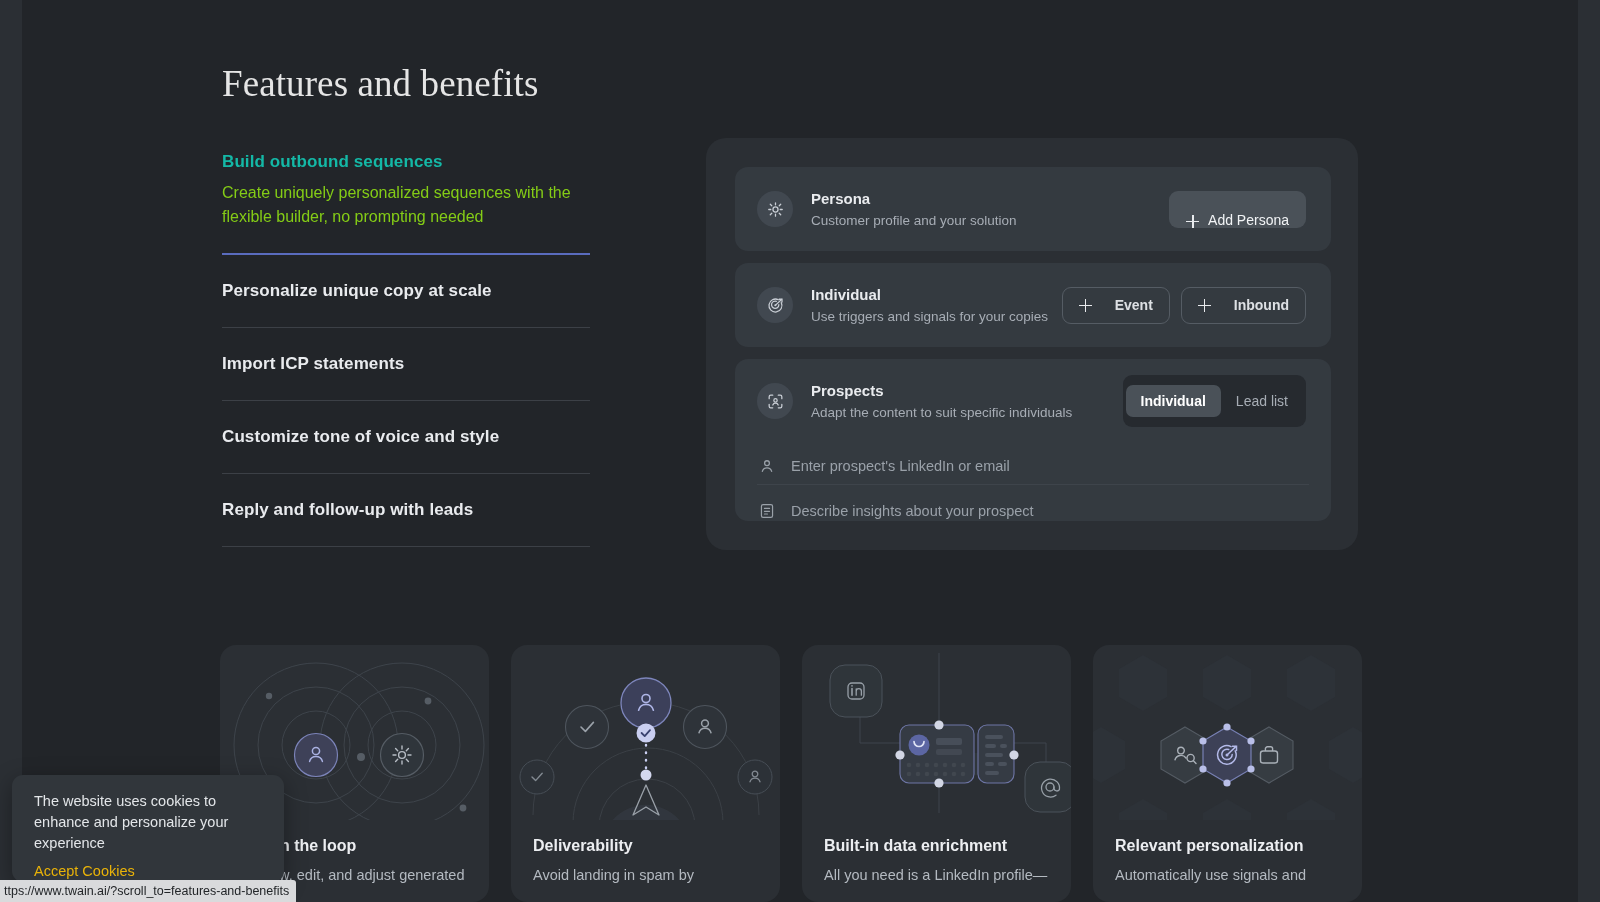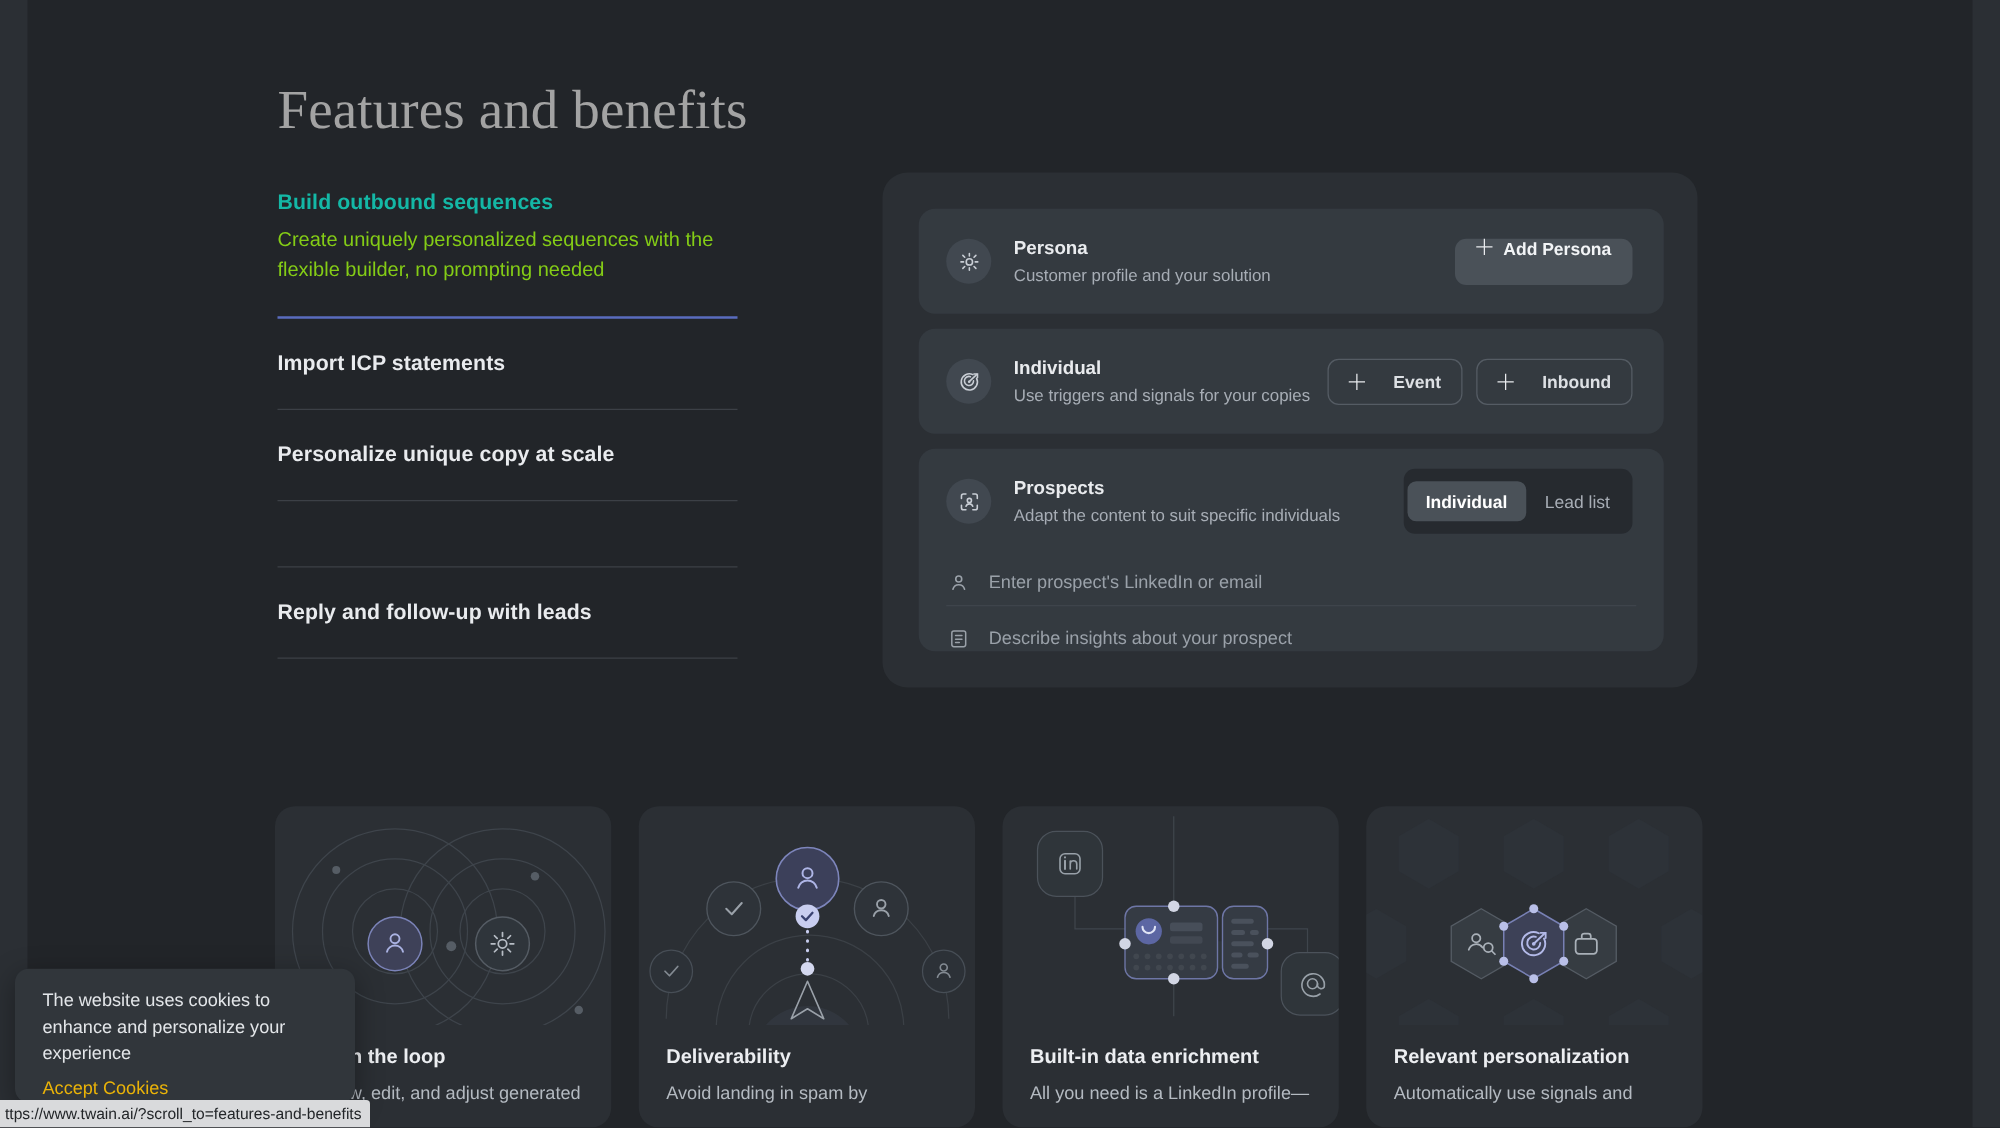--- a/index.html
+++ b/index.html
@@ -18,21 +18,21 @@
   }
   .page-right-gutter {
     position: absolute; right: 0; top: 0; width: 22px; height: 902px;
     background: #2b2f34;
   }
 
   
   .section-title {
     position: absolute; left: 222px; top: 62px;
     font-family: "Liberation Serif", "DejaVu Serif", serif;
-    font-size: 44px; font-weight: 400; color: #a3a3a3;
+    font-size: 37px; font-weight: 400; color: #e5e5e5;
     letter-spacing: 0.1px;
     text-align: center;
   }
 
   
   .accordion {
     position: absolute; left: 222px; top: 152px; width: 368px;
   }
   .acc-item { position: relative; }
   .acc-head {
@@ -78,24 +78,24 @@
   .card-text { margin-left: 18px; flex: 1 1 auto; min-width: 0; }
   .card-title {
     font-size: 15px; font-weight: 700; color: #e9ebee; line-height: 18px;
   }
   .card-sub {
     font-size: 13.5px; color: #a7adb5; margin-top: 4px; line-height: 17px;
   }
   .card-actions { display: flex; align-items: center; gap: 11px; flex: 0 0 auto; }
 
   .btn-solid {
-    display: flex; align-items: flex-start; gap: 9px;
+    display: flex; align-items: flex-end; gap: 9px;
     height: 37px; padding: 0 17px;
     background: #4a5158; border-radius: 9px;
-    font-size: 14px; font-weight: 700; color: #f2f4f6;
+    font-size: 14px; font-weight: 400; color: #f2f4f6;
     cursor: pointer; white-space: nowrap;
   }
   .btn-outline {
     display: flex; align-items: center; gap: 23px;
     height: 37px; padding: 0 16px;
     background: transparent; border: 1px solid #555c64; border-radius: 9px;
     font-size: 14px; font-weight: 700; color: #dde0e4;
     cursor: pointer; white-space: nowrap;
   }
   .plus {
@@ -190,30 +190,31 @@
 
 <div class="accordion">
 
   <div class="acc-item active">
     <div class="acc-head">Build outbound sequences</div>
     <div class="acc-body">Create uniquely personalized sequences with the flexible builder, no prompting needed</div>
     <div class="acc-rule progress"></div>
   </div>
 
   <div class="acc-item collapsed">
+    <div class="acc-head">Personalize unique copy at scale</div>
+    <div class="acc-rule"></div>
+  </div>
+
+  <div class="acc-item collapsed">
     <div class="acc-head">Import ICP statements</div>
     <div class="acc-rule"></div>
   </div>
 
   <div class="acc-item collapsed">
-    <div class="acc-head">Personalize unique copy at scale</div>
-    <div class="acc-rule"></div>
-  </div>
-
-  <div class="acc-item collapsed">
+    <div class="acc-head">Customize tone of voice and style</div>
     <div class="acc-rule"></div>
   </div>
 
   <div class="acc-item collapsed">
     <div class="acc-head">Reply and follow-up with leads</div>
     <div class="acc-rule"></div>
   </div>
 
 </div>
 

